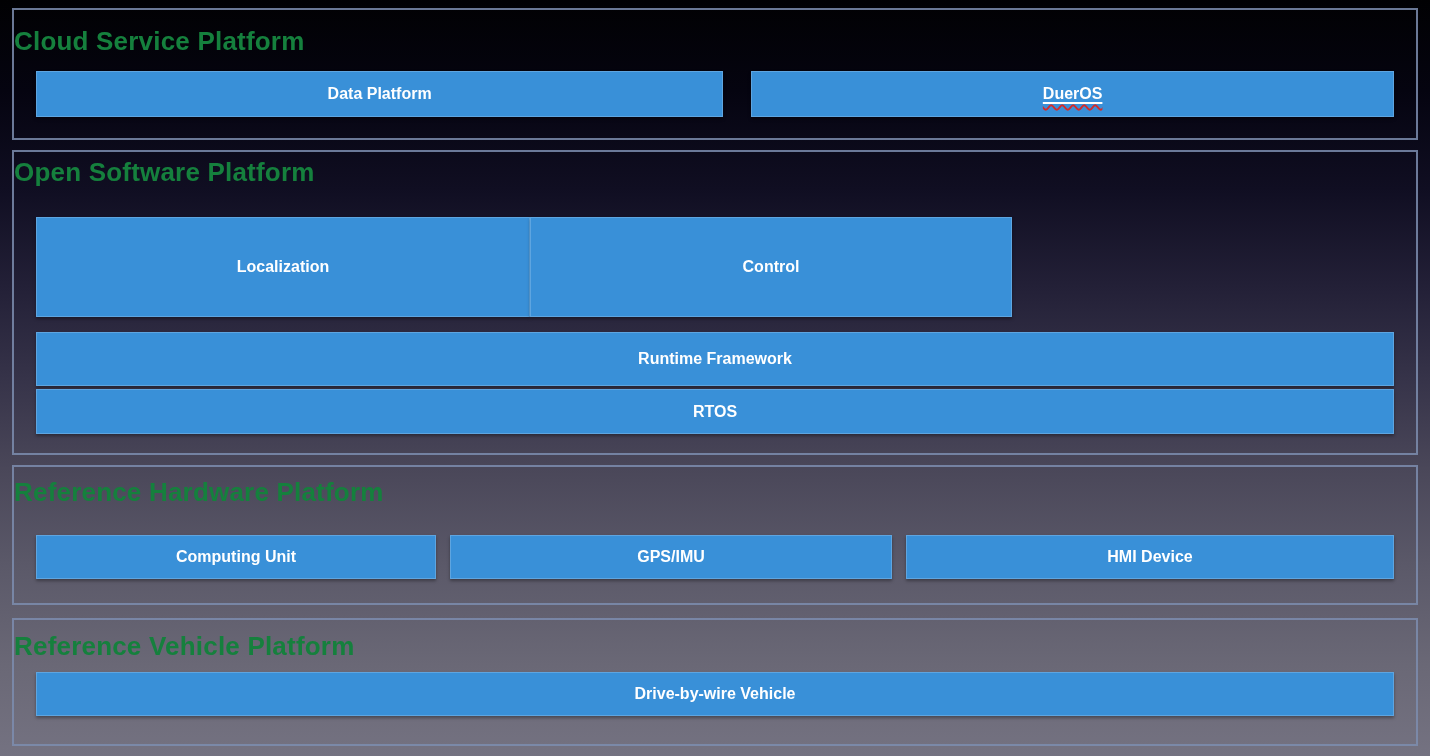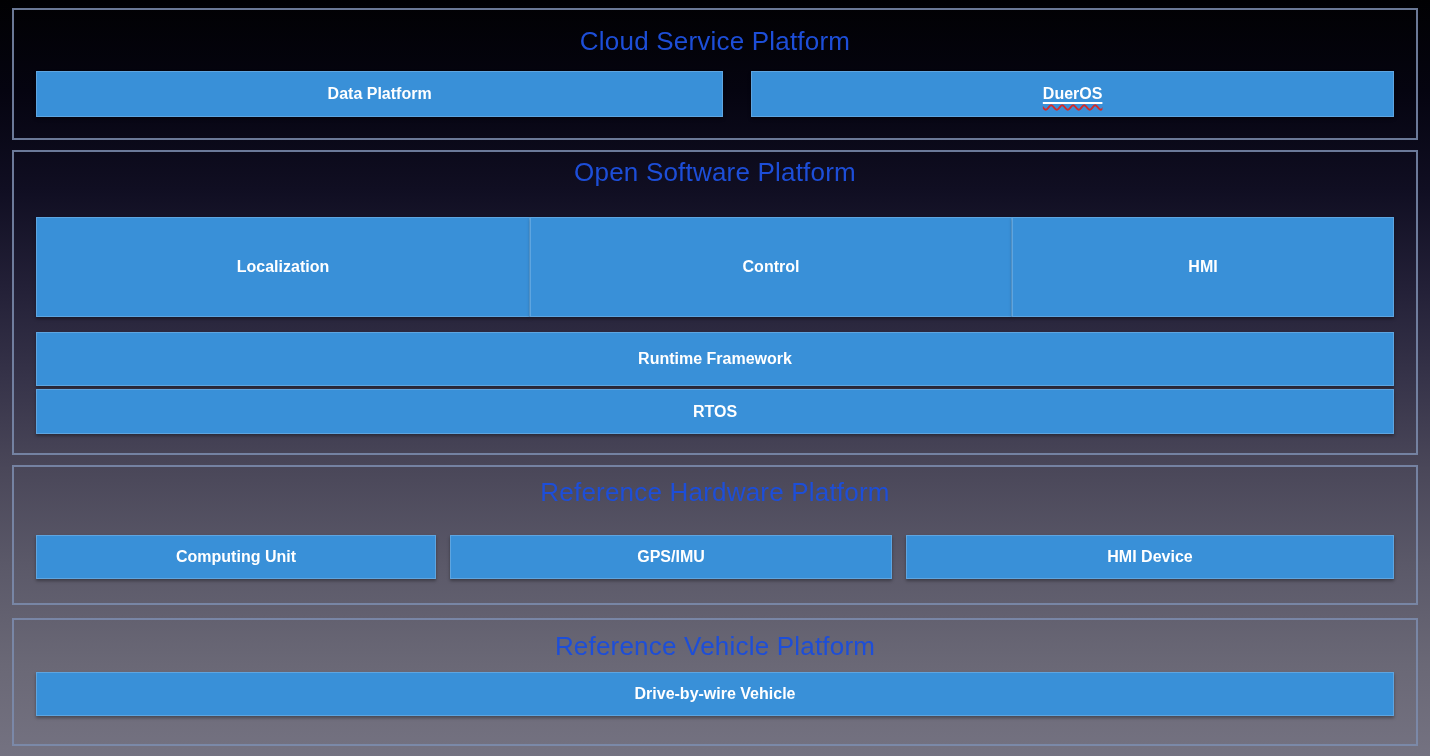--- a/index.html
+++ b/index.html
@@ -34,25 +34,24 @@
     box-sizing: border-box;
     border: 2px solid rgba(125, 141, 175, 0.85);
     background: transparent;
   }
   .s1 { top: 8px;   height: 132px; }
   .s2 { top: 150px; height: 305px; }
   .s3 { top: 465px; height: 140px; }
   .s4 { top: 618px; height: 128px; }
 
   .section-title {
-    color: #1d4ed8;
-    font-weight: 400;
+    color: #15803d;
+    font-weight: 700;
     font-size: 26px;
     line-height: 30px;
-    text-align: center;
     letter-spacing: 0.2px;
   }
   .s1 .section-title { margin-top: 16px; }
   .s2 .section-title { margin-top: 5px; }
   .s3 .section-title { margin-top: 10px; }
   .s4 .section-title { margin-top: 11px; }
 
   .row {
     position: absolute;
     left: 22px;
@@ -116,23 +115,20 @@
 
   <div class="section s2">
     <div class="section-title">Open Software Platform</div>
     <div class="row row-1">
       <div class="block w494">
         <span>Localization</span>
       </div>
       <div class="block w482">
         <span>Control</span>
       </div>
-      <div class="block grow">
-        <span>HMI</span>
-      </div>
     </div>
     <div class="row row-2">
       <div class="block grow">
         <span>Runtime Framework</span>
       </div>
     </div>
     <div class="row row-3">
       <div class="block grow">
         <span>RTOS</span>
       </div>

